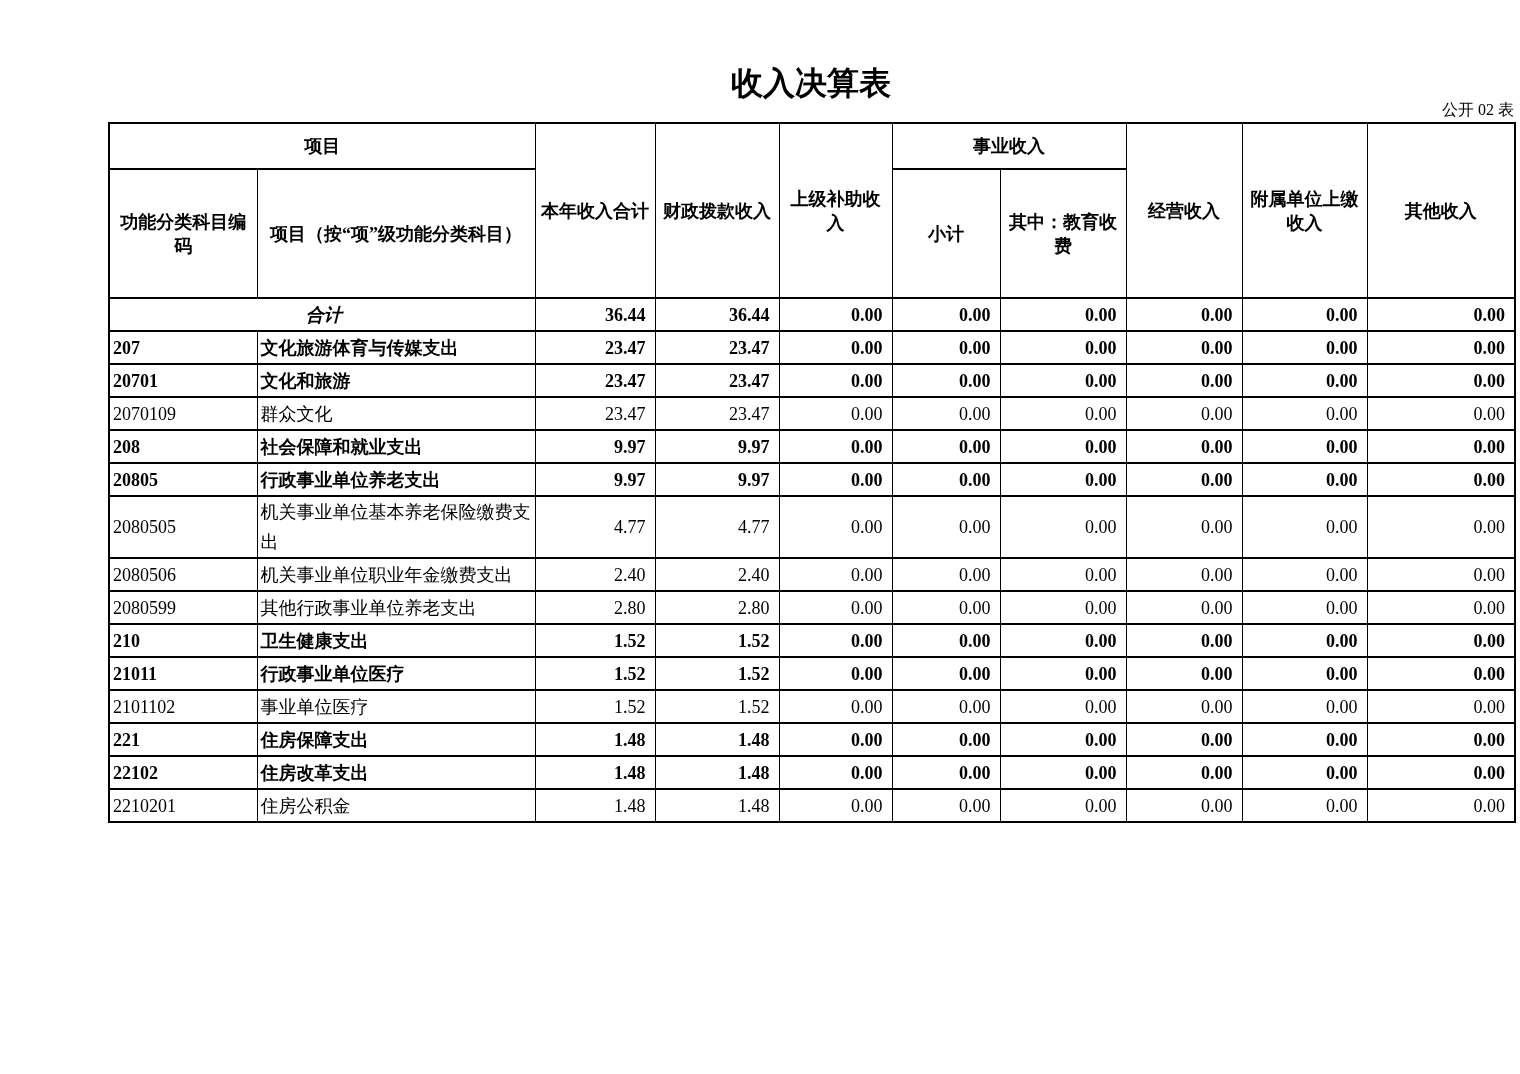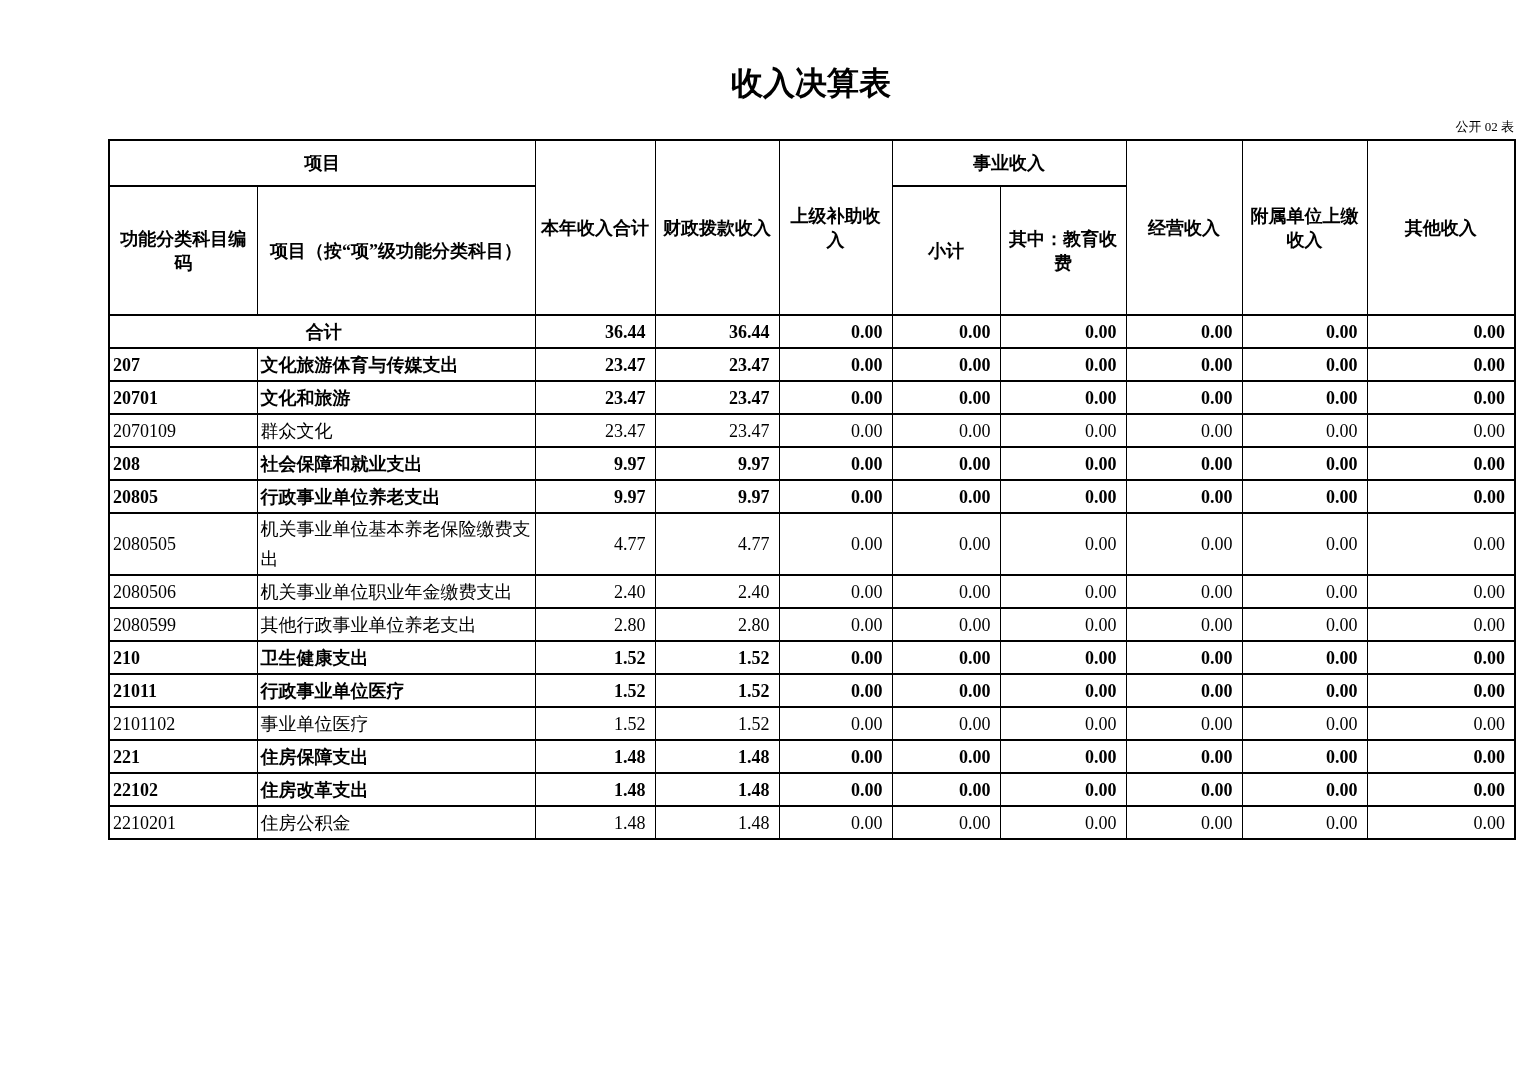--- a/index.html
+++ b/index.html
@@ -20,23 +20,22 @@
     width: 1406px;
   }
   .doc-title {
     margin-top: 66px;
     text-align: center;
     font-size: 32px;
     font-weight: bold;
     line-height: 34px;
   }
   .table-code-line {
-    margin-top: 17px;
     text-align: right;
-    font-size: 13px;
+    font-size: 16px;
     line-height: 20px;
   }
   .unit-line {
     margin-top: 7px;
     display: flex;
     justify-content: space-between;
     font-size: 18px;
     line-height: 20px;
   }
   table.fin {
@@ -58,21 +57,21 @@
     vertical-align: middle;
     padding: 2px 4px;
     margin-top: 20px;
   }
   th.h1 { height: 46px; }
   th.left { text-align: left; padding-left: 2px; }
   tr.hrow2 th { height: 129px; }
   tbody td { height: 33px; line-height: 28px; vertical-align: middle; }
   td.c-code { text-align: left; padding-left: 3px; }
   td.c-name { text-align: left; padding-left: 3px; line-height: 30px; }
-  td.c-name.center { text-align: center; }
+  td.c-name.center { text-align: center; font-style: italic; }
   td.c-num { text-align: right; padding-right: 9px; }
   tr.bold td { font-weight: bold; }
   .notes {
     margin-top: 3px;
     font-size: 18px;
     line-height: 32px;
   }
   .note-line { white-space: pre-wrap; }
   .note-line.indent { padding-left: 56px; }
   .page-number {

